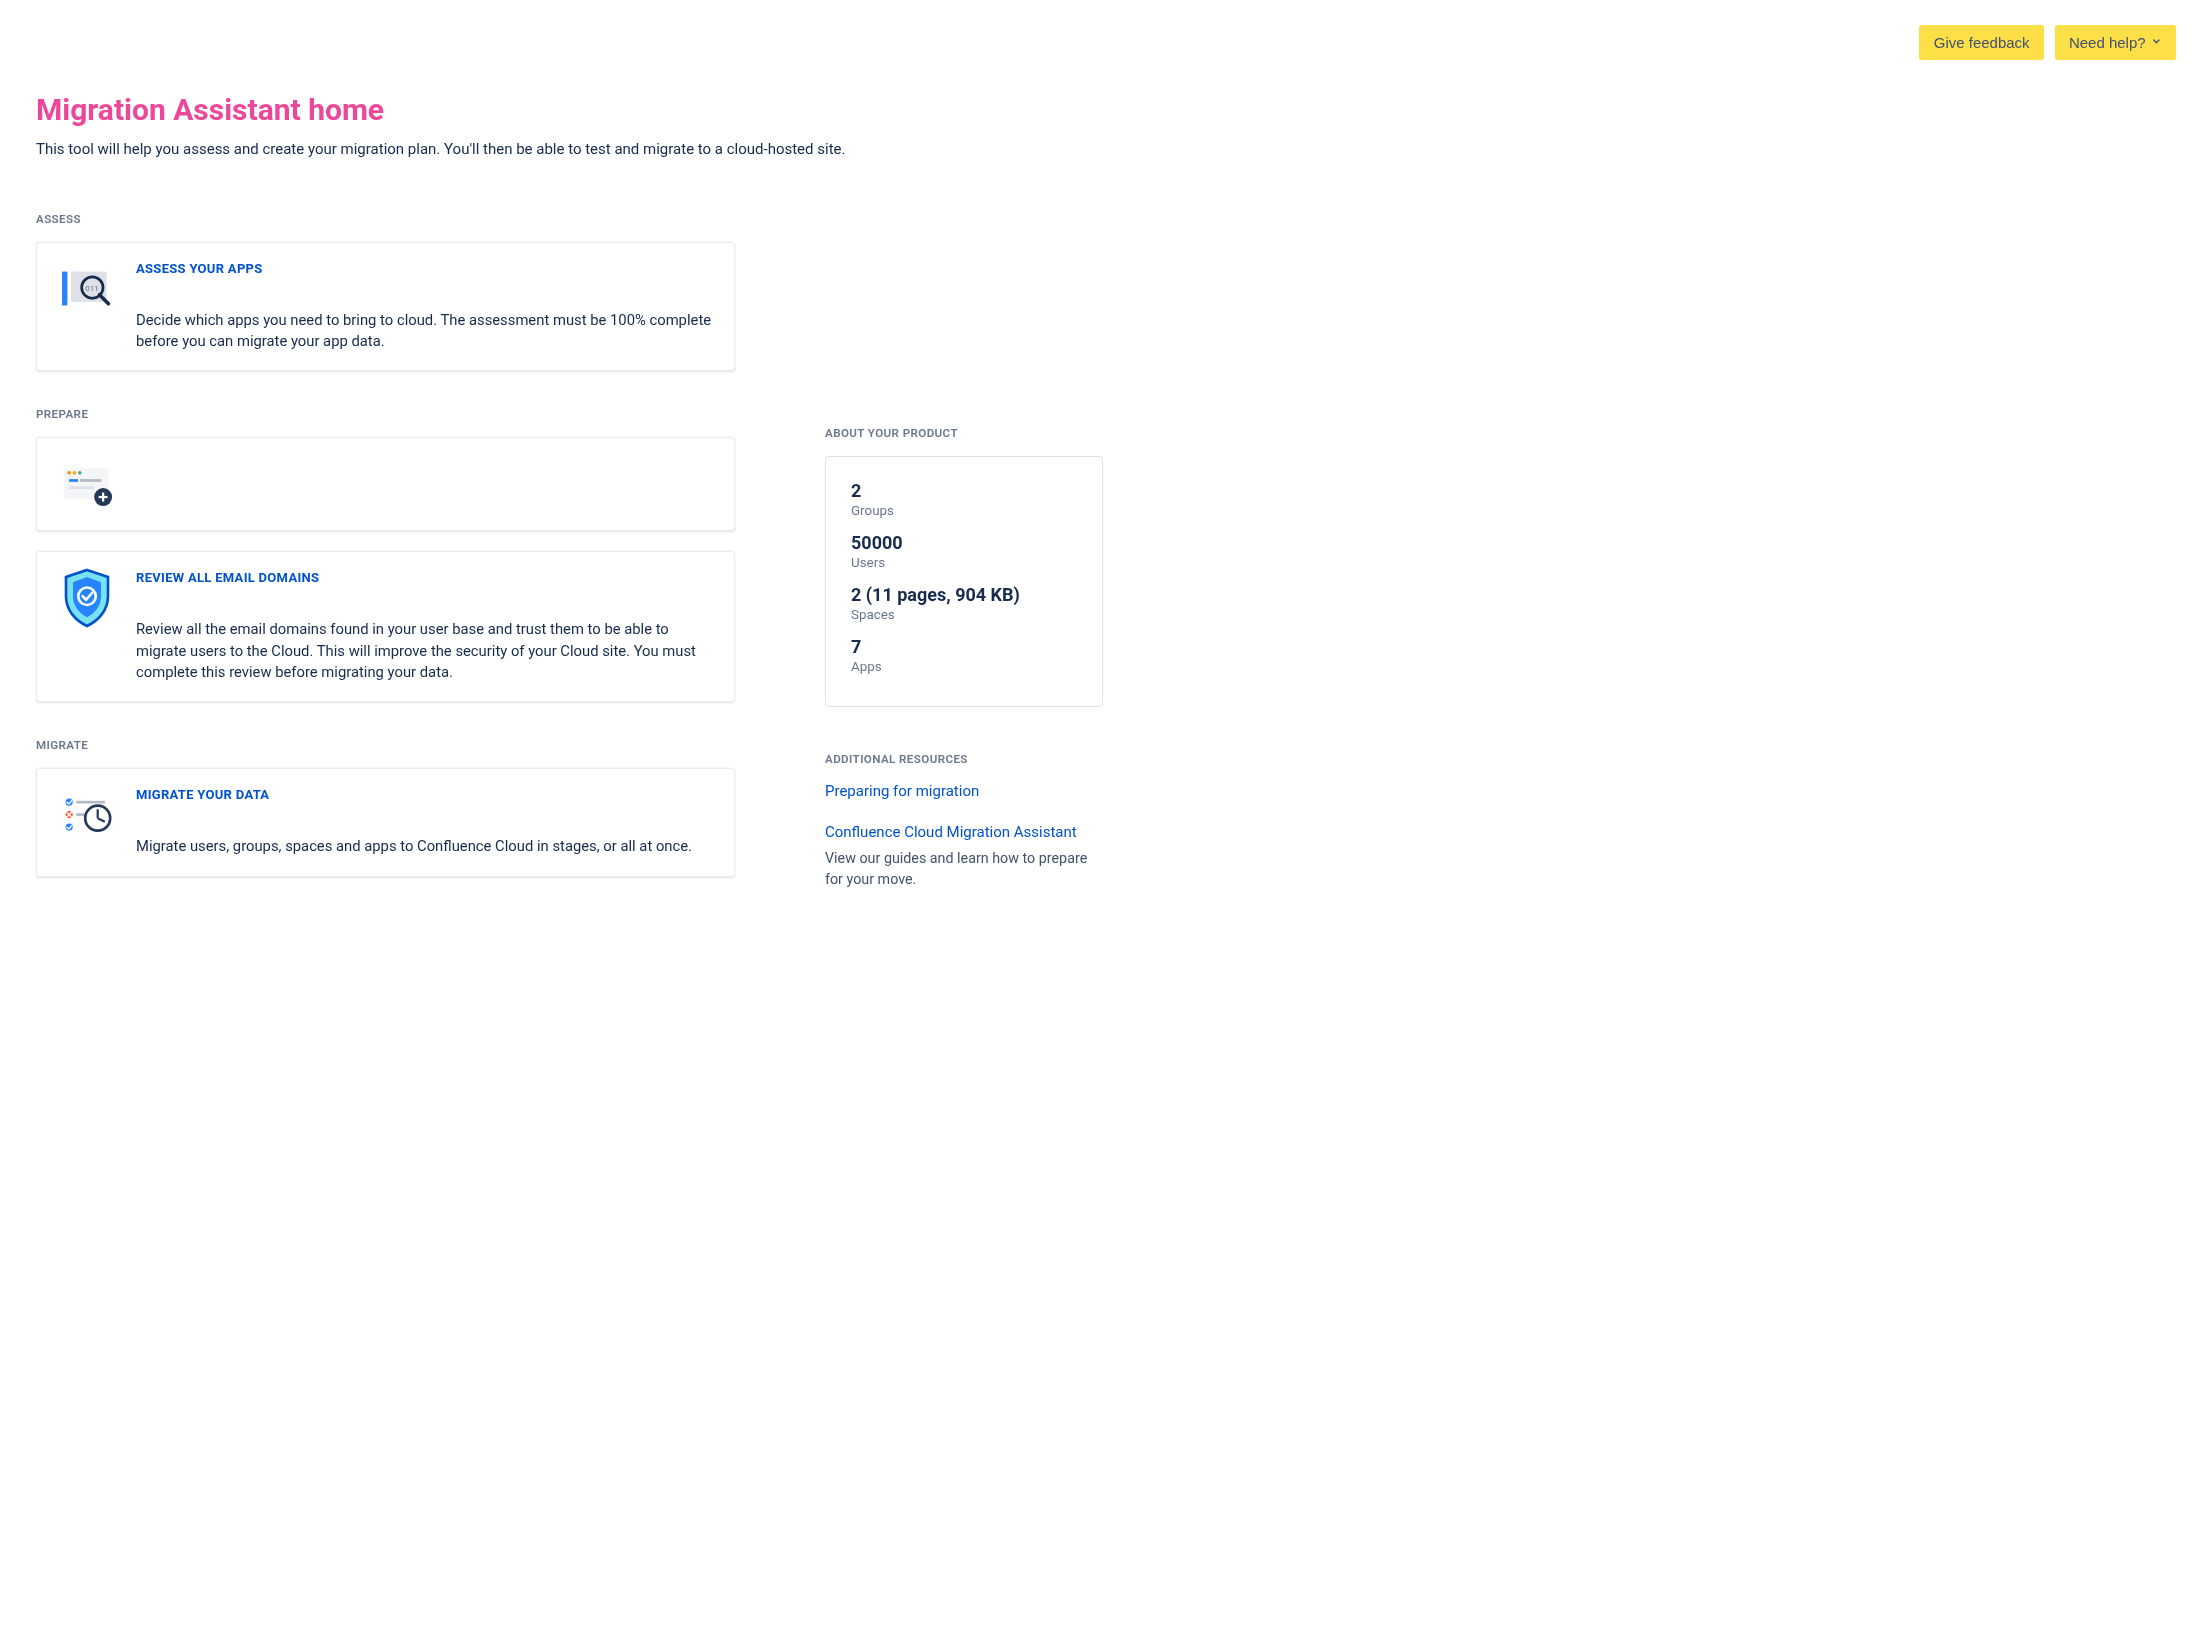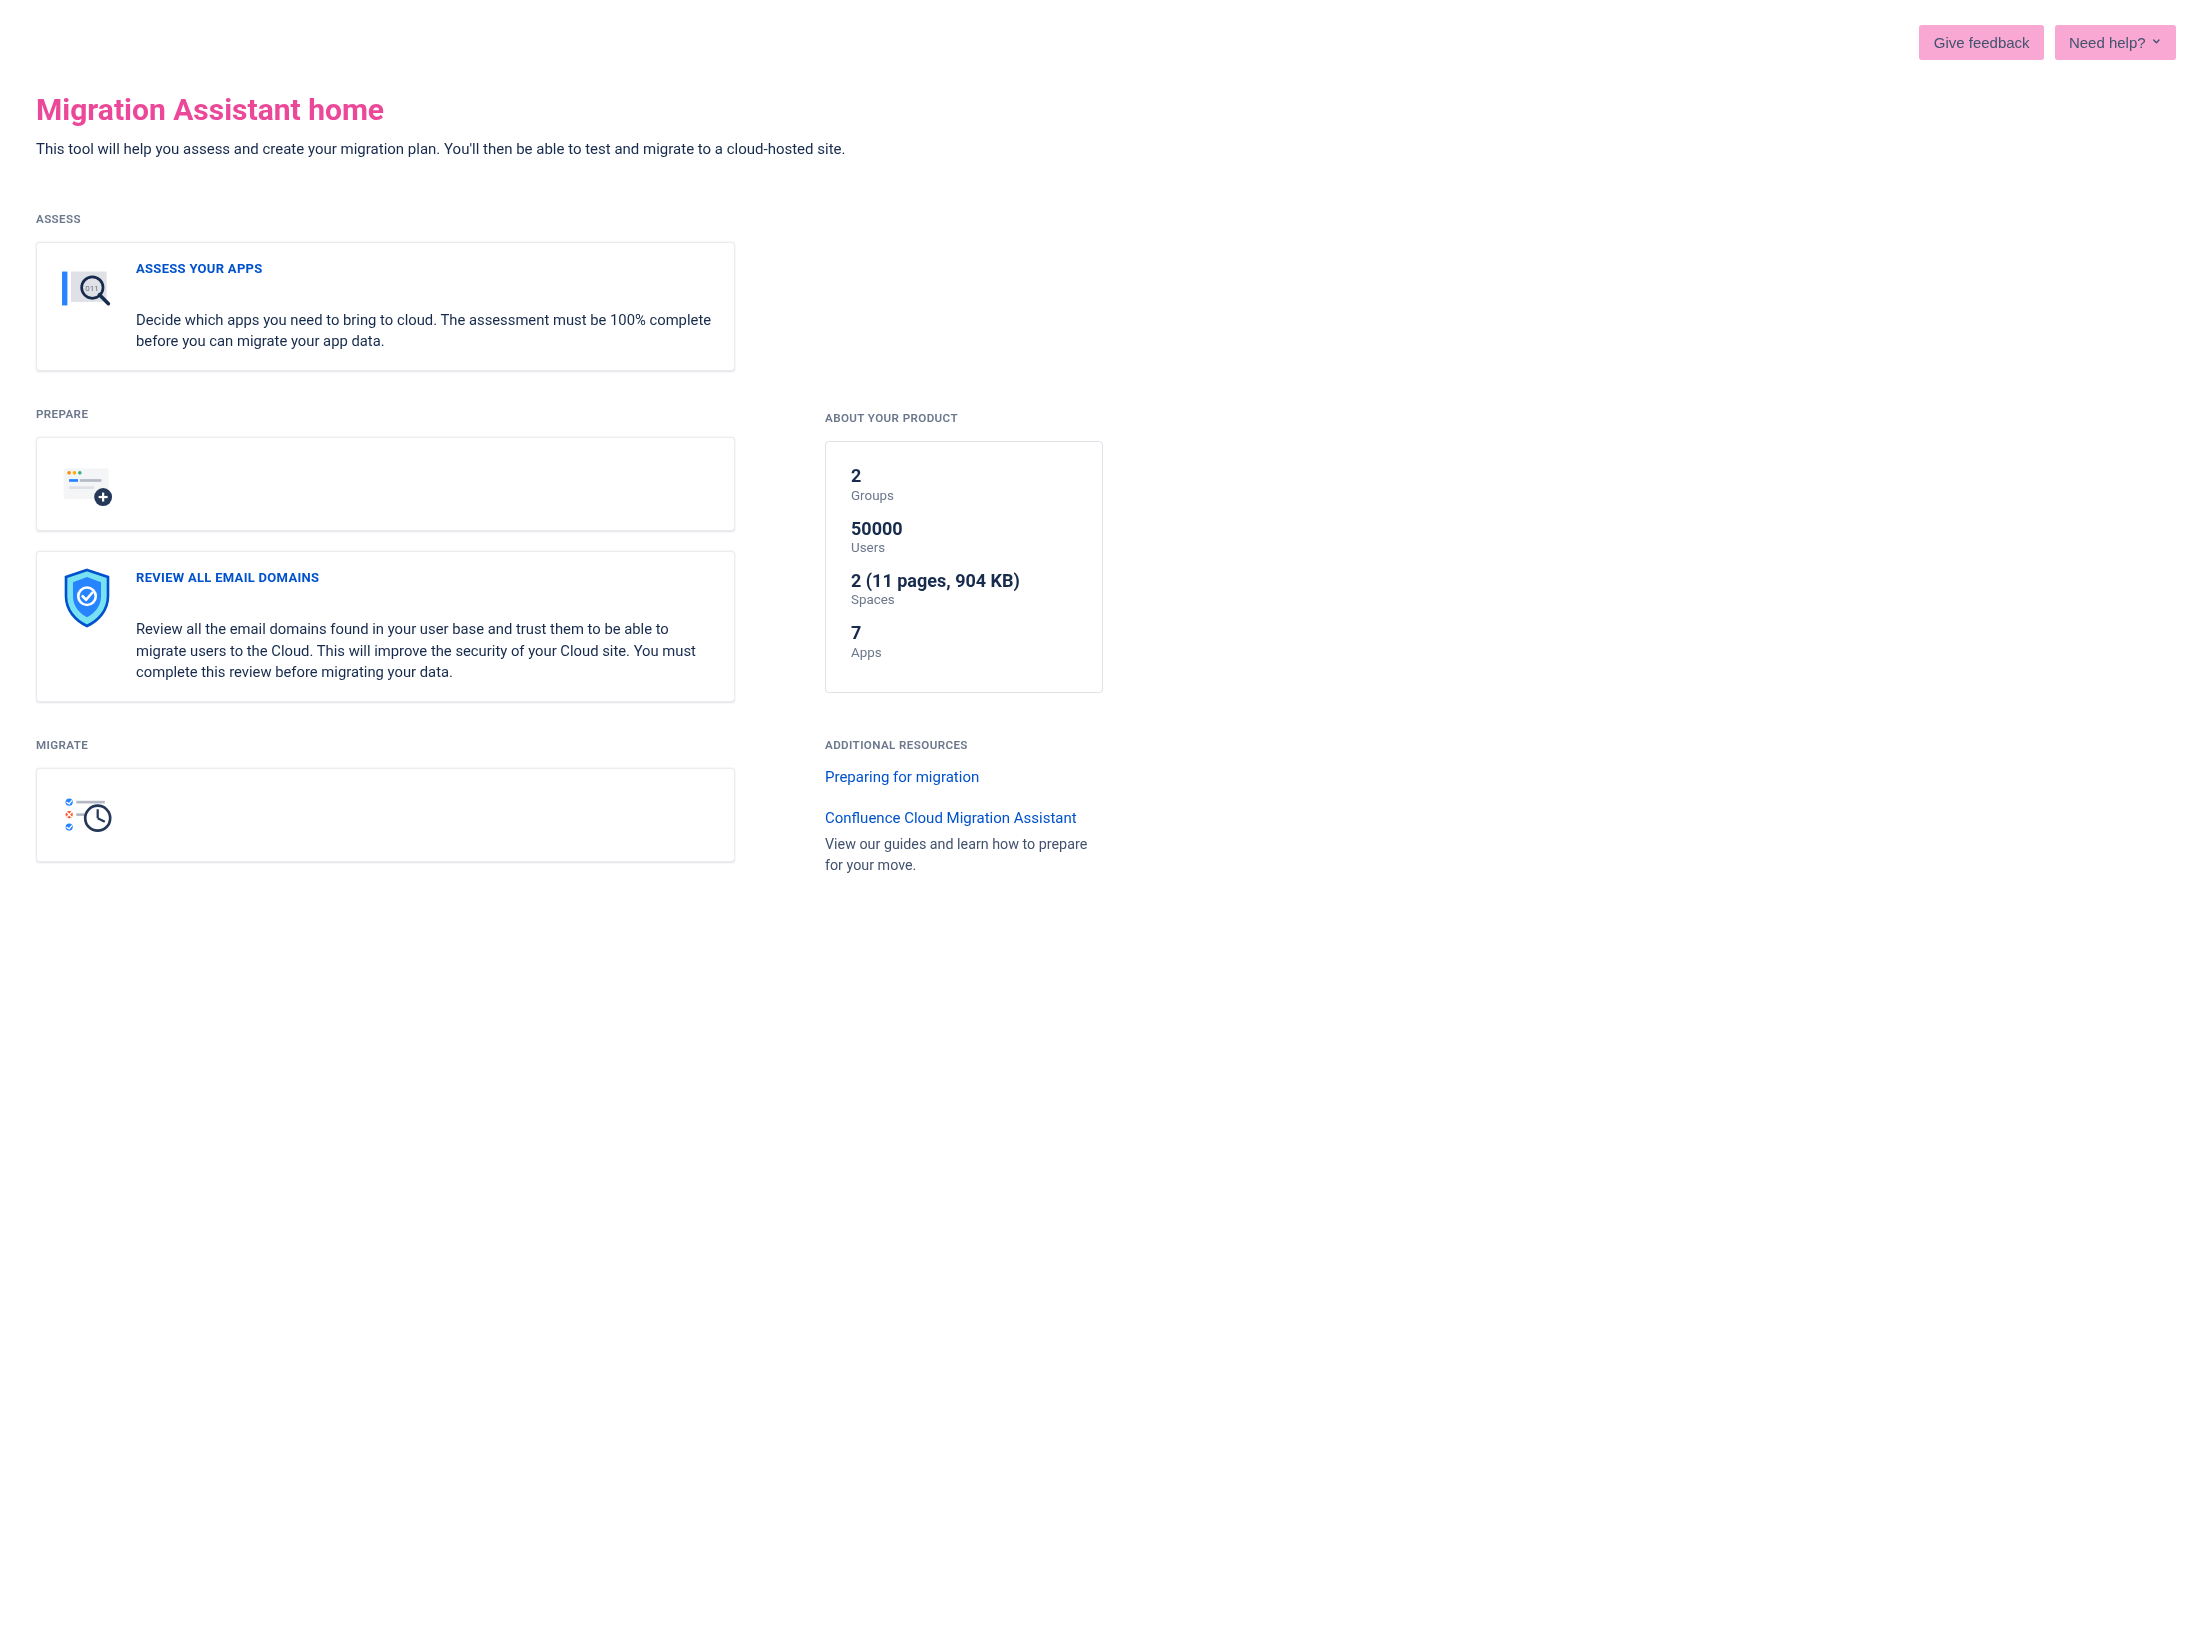--- a/index.html
+++ b/index.html
@@ -9,21 +9,21 @@
     color: #172B4D;
     padding: 25px 36px;
   }
   .top-actions {
     display: flex;
     justify-content: flex-end;
     gap: 10.7px;
     margin-bottom: 32px;
   }
   .btn {
-    background: #f9a8d4;
+    background: #fde047;
     border: none;
     border-radius: 2.7px;
     padding: 9px 14.3px;
     font-size: 15px;
     font-weight: 500;
     color: #42526E;
     cursor: pointer;
     display: inline-flex;
     align-items: center;
     gap: 5.4px;
@@ -214,20 +214,24 @@
             <line x1="13" y1="19" x2="7" y2="25" stroke="#fff" stroke-width="1.5"></line>
             <circle cx="10" cy="36" r="4" fill="#2684FF"></circle>
             <polyline points="7,36 10,38 13,34" stroke="#fff" stroke-width="1.5" fill="none"></polyline>
             <line x1="18" y1="8" x2="50" y2="8" stroke="#B3BAC5" stroke-width="3"></line>
             <line x1="18" y1="22" x2="34" y2="22" stroke="#B3BAC5" stroke-width="3"></line>
             <circle cx="42" cy="26" r="14" fill="#fff" stroke="#253858" stroke-width="3"></circle>
             <line x1="42" y1="26" x2="42" y2="16" stroke="#253858" stroke-width="2.5"></line>
             <line x1="42" y1="26" x2="50" y2="30" stroke="#253858" stroke-width="2.5"></line>
           </svg>
         </div>
+        <div>
+          <div class="card-title">MIGRATE YOUR DATA</div>
+          <div class="card-desc">Migrate users, groups, spaces and apps to Confluence Cloud in stages, or all at once.</div>
+        </div>
       </div>
     </div>
 
   </div>
 
   <div class="side-col">
     <div class="section-label">ABOUT YOUR PRODUCT</div>
     <div class="about-box">
       <div class="stat">
         <div class="stat-val">2</div>

